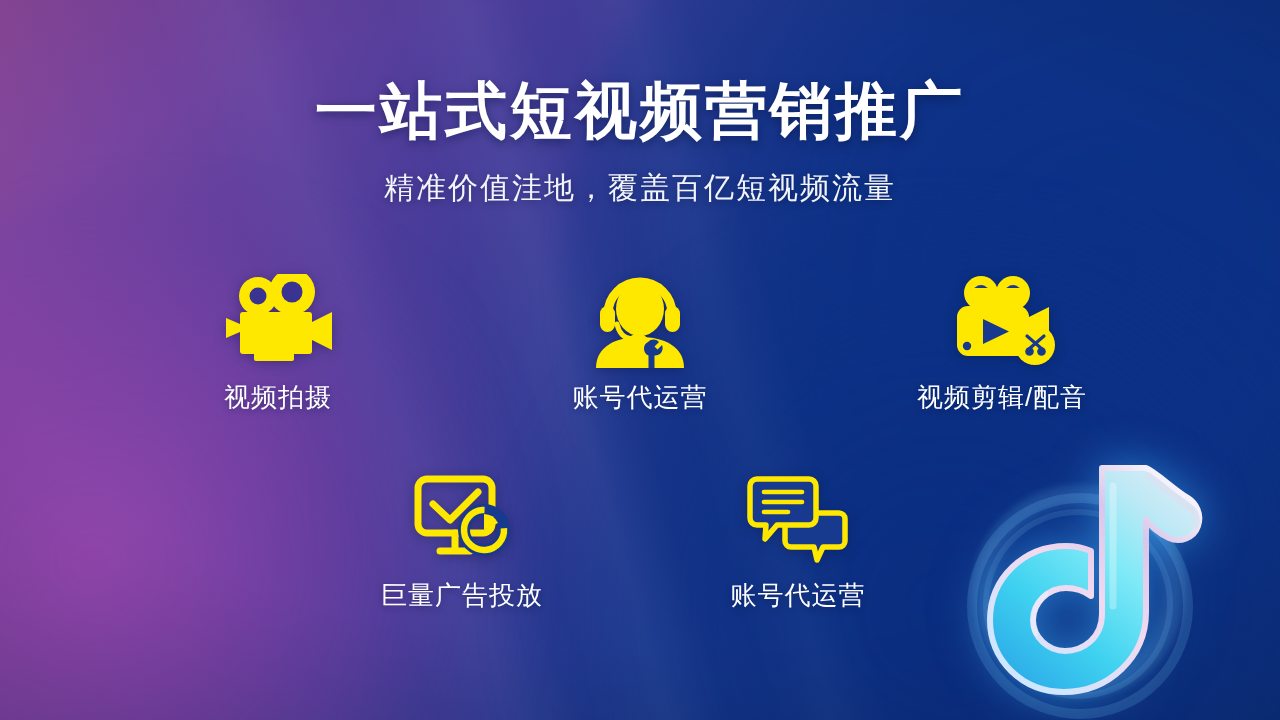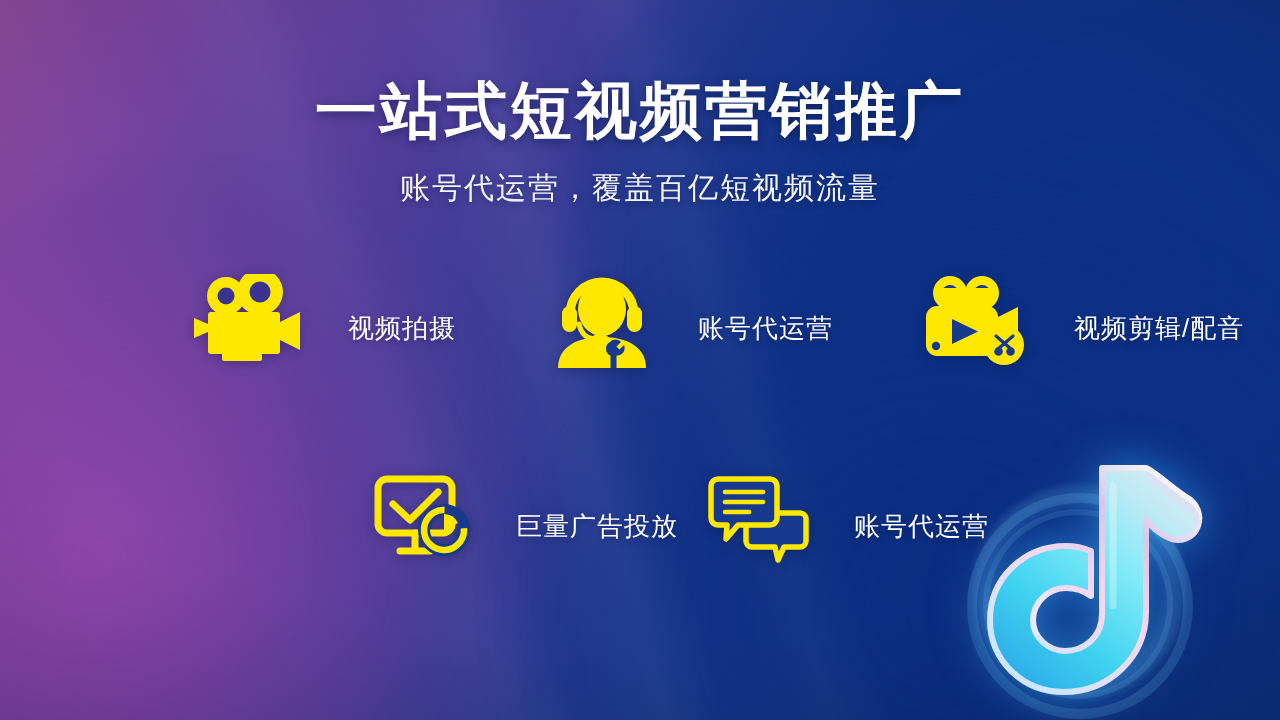--- a/index.html
+++ b/index.html
@@ -136,24 +136,23 @@
   .row-bottom {
     left: 0;
     right: 0;
     top: 470px;
     gap: 156px;
     padding-right: 20px;
   }
   .item {
     width: 180px;
     display: flex;
-    flex-direction: row;
+    flex-direction: column;
     align-items: center;
     cursor: pointer;
-    gap: 44px;
   }
   .item .icon-wrap {
     height: 96px;
     display: flex;
     align-items: center;
     justify-content: center;
   }
   .item svg {
     display: block;
     filter: drop-shadow(0 2px 6px rgba(5, 18, 60, 0.35));
@@ -206,21 +205,21 @@
 
   <div class="bg-base"></div>
   <div class="bg-purple-glow"></div>
   <div class="bg-blue-glow"></div>
   <div class="bg-blue-glow2"></div>
   <div class="bg-streaks"></div>
   <div class="bg-vignette"></div>
 
   <div class="headings">
     <h1 class="title">一站式短视频营销推广</h1>
-    <p class="subtitle">账号代运营，覆盖百亿短视频流量</p>
+    <p class="subtitle">精准价值洼地，覆盖百亿短视频流量</p>
   </div>
 
   <div class="row row-top">
 
     <div class="item">
       <div class="icon-wrap">
         <svg width="116" height="92" viewBox="0 0 116 92" fill="none" aria-hidden="true">
 
           <circle cx="38" cy="22" r="19" fill="#FFE800"></circle>
           <circle cx="38" cy="22" r="8.5" fill="#3b3391"></circle>

